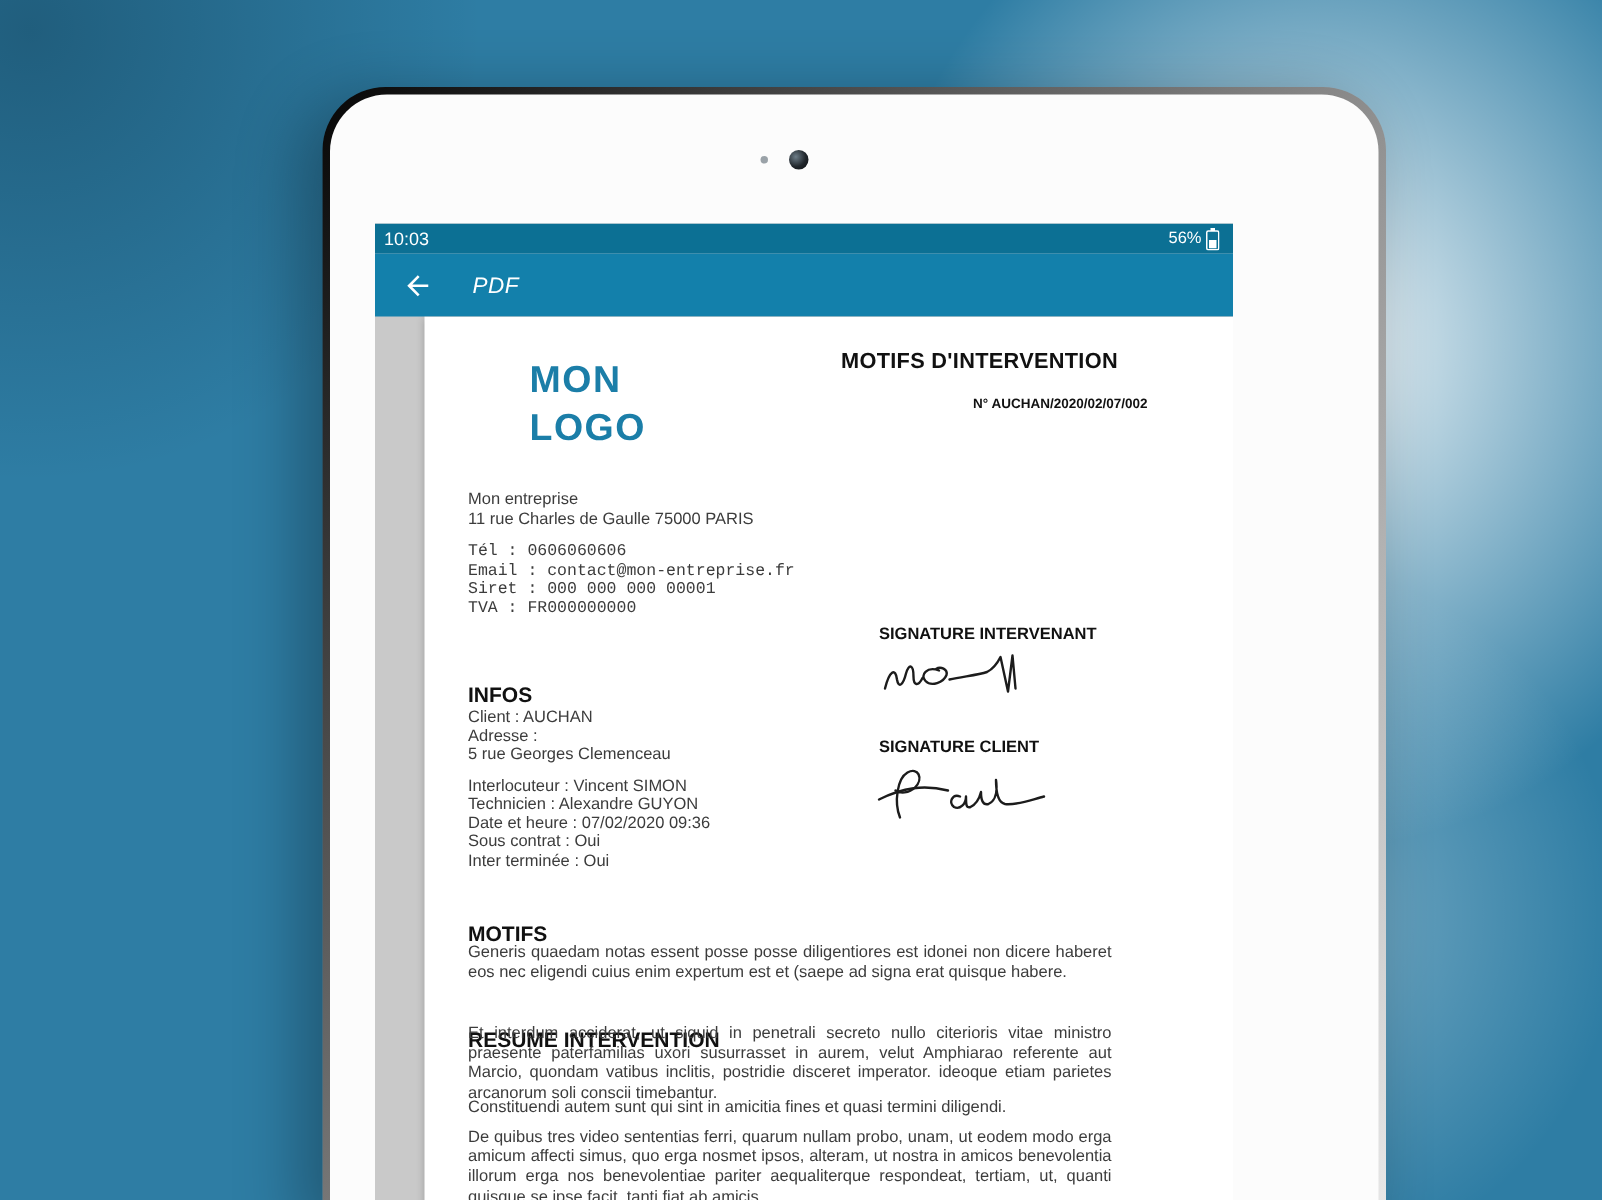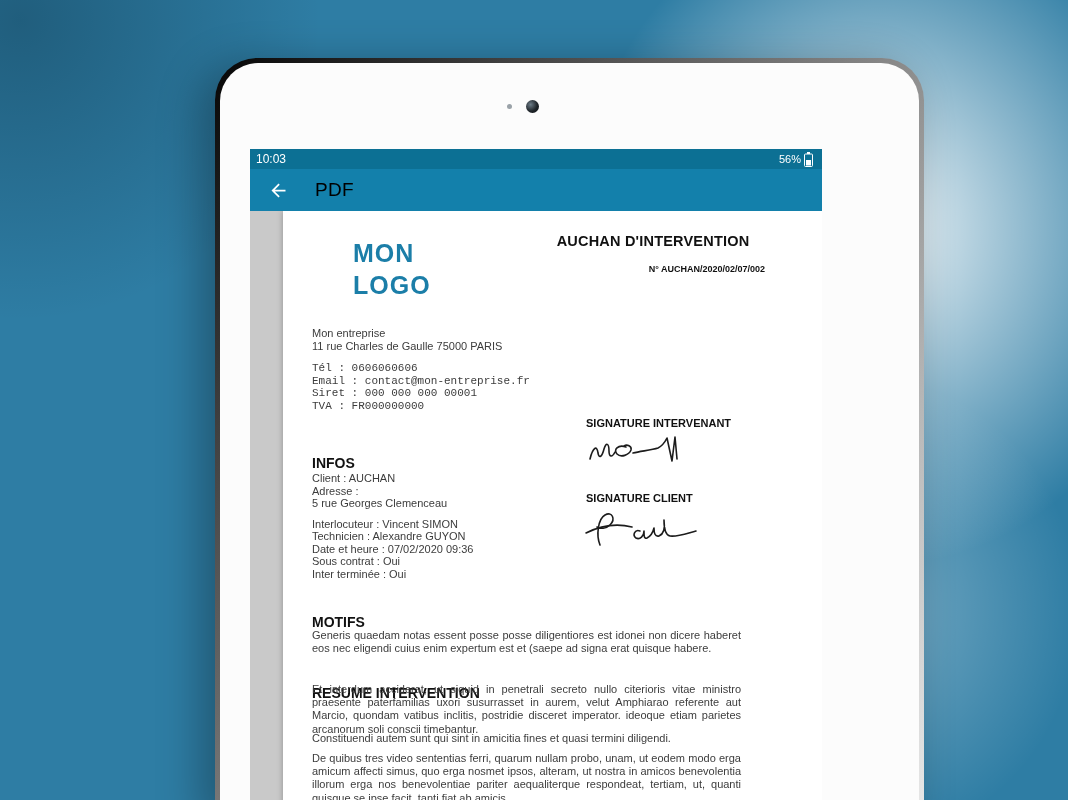--- a/index.html
+++ b/index.html
@@ -45,21 +45,21 @@
     height:20px; background: var(--status-bar-bg, #0c7094); color:#fff;
     display:flex; align-items:center; justify-content:space-between;
     padding:0 9px 0 6px; font-size:12px;
   }
   .status-right { display:flex; align-items:center; gap:3px; font-size:11px;text-align:right; }
   .app-bar {
     height:42px; background: var(--app-bar-bg, #1380ab); color:#fff;
     display:flex; align-items:center; padding:0 18px; gap:26px;
   }
   .back-button { background:none; border:none; padding:0; margin:0; cursor:pointer; display:flex; align-items:center; }
-  .app-title { font-size:19px; letter-spacing:0.3px; color:#000000; }
+  .app-title { font-size:15px; letter-spacing:0.3px; color:#ffffff;font-style:italic; }
   .viewer { position:relative; height:calc(100% - 62px); overflow:hidden; }
   
   .page {
     position:absolute; left:33px; top:0; width:539px; height:650px;
     background:#fff; box-shadow:0 0 6px rgba(0,0,0,0.28); color:#3c3c3c;
   }
   .page > * { position:absolute; margin:0; }
   .logo {
     left:46px; top:26px; font-size:25px; font-weight:bold; line-height:32px;
     letter-spacing:1px; color: var(--logo-teal, #1b7ea8); margin-left: 24px;
@@ -124,21 +124,21 @@
 
         <div class="viewer">
           <div class="page">
 
             <div class="logo">
               <div>MON</div>
               <div>LOGO</div>
             </div>
 
             <div class="title-block">
-              <div class="doc-title">AUCHAN D'INTERVENTION</div>
+              <div class="doc-title">MOTIFS D'INTERVENTION</div>
               <div class="doc-ref">N° AUCHAN/2020/02/07/002</div>
             </div>
 
             <div class="company-block txt">
               <div>Mon entreprise</div>
               <div>11 rue Charles de Gaulle 75000 PARIS</div>
             </div>
 
             <div class="contact-block txt">
               <div>Tél : 0606060606</div>

